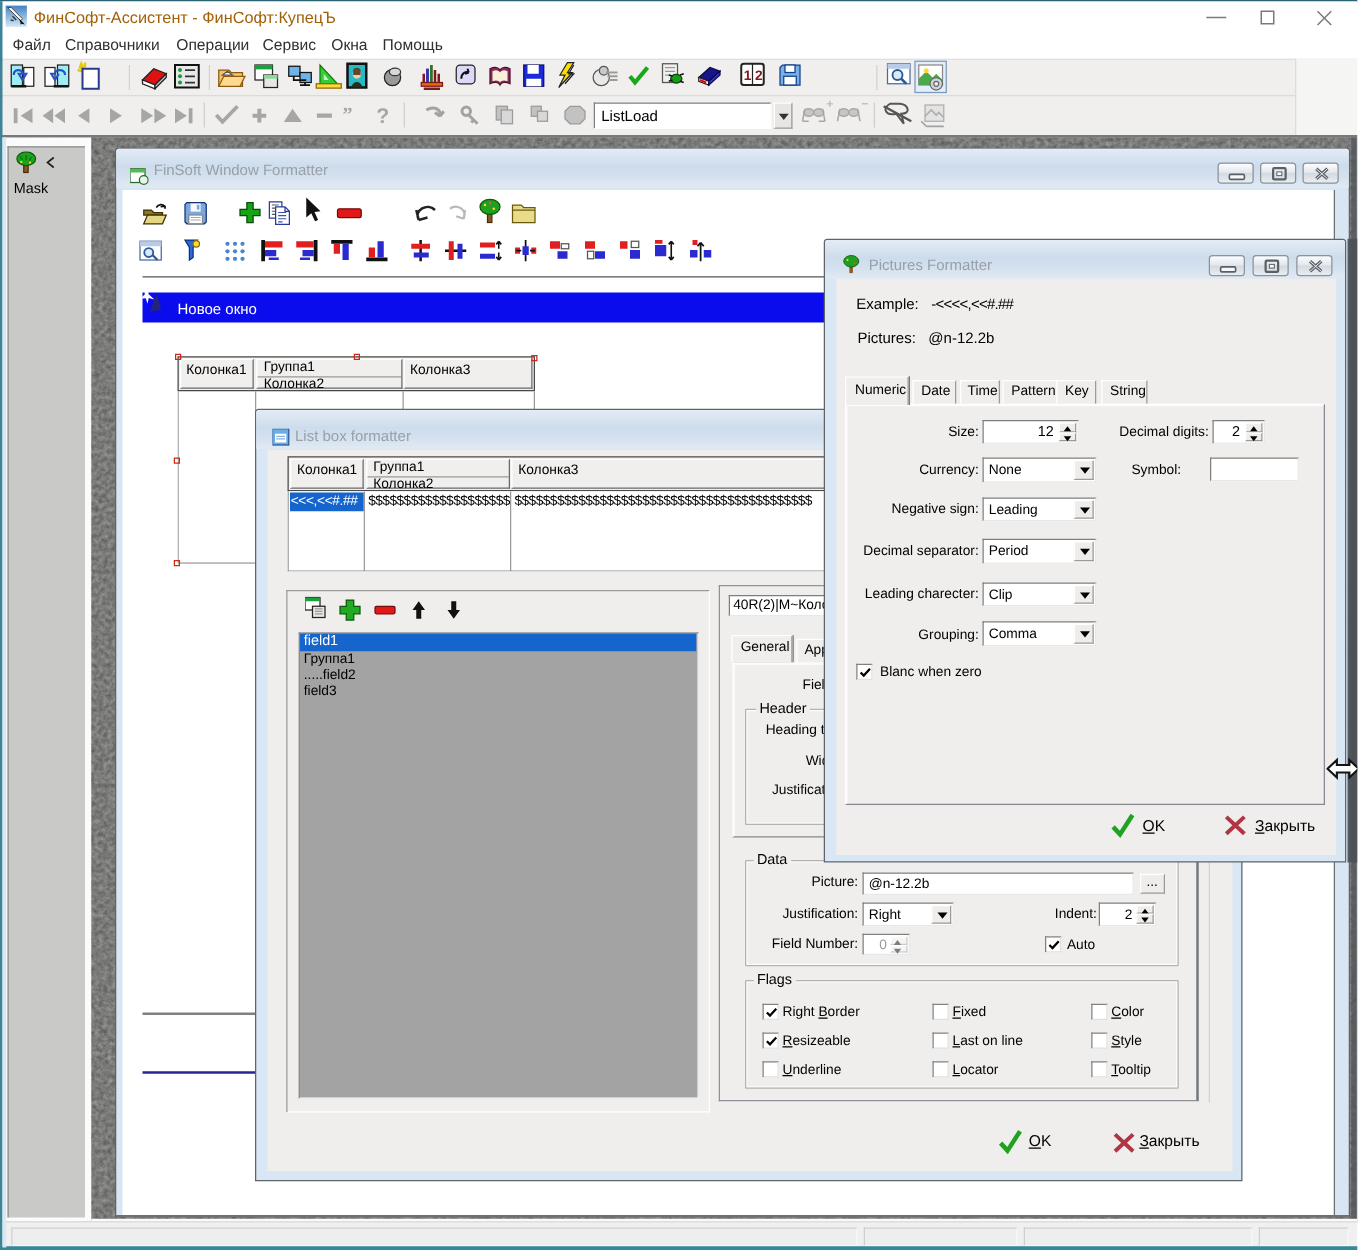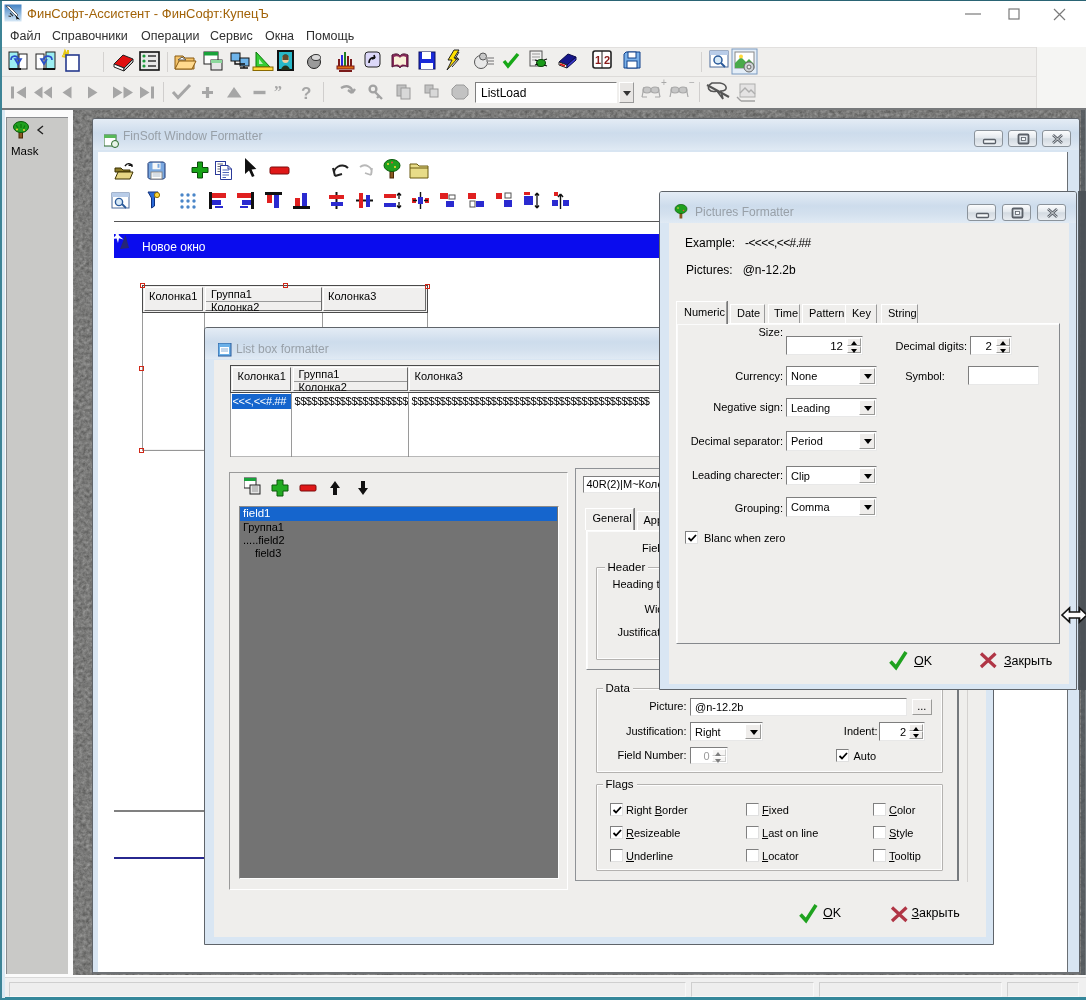--- a/index.html
+++ b/index.html
@@ -26,21 +26,21 @@
 
 .win{border:1px solid #5f646a;border-radius:3px 3px 0 0;}
 .wtitle{left:0;top:0;right:0;height:31px;border-radius:2px 2px 0 0;
  background:linear-gradient(#e4ecf5 0%,#cddcec 45%,#d3e0ee 70%,#e0eaf4 100%);}
 .wtxt{font-size:12px;color:#98a0a8;}
 .capbtn{position:absolute;width:29px;height:17px;border:1px solid #8b939b;border-radius:3px;
  background:linear-gradient(#fbfcfd,#e4e9ee 45%,#d3dae1 52%,#e9edf1);}
 .capbtn svg{position:absolute;left:0;top:0;}
 .wbody{position:absolute;background:#efeeec;}
 
-.sunk{border-top:1px solid #8a8a8a;border-left:1px solid #8a8a8a;border-bottom:1px solid #fdfdfd;border-right:1px solid #fdfdfd;background:#737373;text-decoration:underline;}
+.sunk{border-top:1px solid #8a8a8a;border-left:1px solid #8a8a8a;border-bottom:1px solid #fdfdfd;border-right:1px solid #fdfdfd;background:#a3a3a3;text-decoration:underline;}
 .gb{border:1px solid #b4b2b0;border-radius:1px;box-shadow:inset 0 0 0 1px #fdfdfd;}
 .gb .lab{position:absolute;top:-7px;background:#efeeec;padding:0 3px;font-size:11.5px;color:#000;}
 .lbl{font-size:11px;color:#000;white-space:nowrap;}
 .rlbl{font-size:11px;color:#000;white-space:nowrap;text-align:right;}
 .field{background:#fff;border-top:1.5px solid #7e7e7e;border-left:1.5px solid #7e7e7e;border-right:1px solid #e8e8e8;border-bottom:1px solid #e8e8e8;font-size:11px;color:#000;}
 .ddbtn{position:absolute;right:1px;top:1px;bottom:1px;width:16px;background:#efedeb;
  border:1px solid #9a9a98;border-top-color:#fff;border-left-color:#fff;}
 .ddbtn:after{content:"";position:absolute;left:4px;top:5px;border:4px solid transparent;border-top:5px solid #000;}
 .spin{position:absolute;right:1px;top:1px;bottom:1px;width:14px;}
 .spin .u,.spin .d{position:absolute;left:0;width:14px;height:50%;background:#efedeb;border:1px solid #9a9a98;border-top-color:#fff;border-left-color:#fff;}
@@ -607,21 +607,21 @@
         </g>
         <path d="M33 3 H39 V8 H44 V14 H39 V19 H33 V14 H28 V8 H33 Z" fill="#22aa22" stroke="#0a5a0a"></path>
         <rect x="56" y="8" width="16" height="6" rx="1.2" fill="#e01818" stroke="#7a0a0a"></rect>
         <path d="M91 4 L96 11 L93 11 L93 18 L89 18 L89 11 L86 11 Z" fill="#111"></path>
         <path d="M119 18 L124 11 L121 11 L121 4 L117 4 L117 11 L114 11 Z" fill="#111"></path>
       </svg>
       <div class="abs sunk" style="left:9.5px;top:33px;width:320px;height:373px;border-width:1.5px;border-bottom-width:1px;border-right-width:1px;">
         <div class="abs" style="left:0;top:0;width:317px;height:14px;background:#1565cd;color:#fff;font-size:11.5px;padding-left:3px;">field1</div>
         <div class="lbl" style="position:absolute;left:3px;top:14px;">Группа1</div>
         <div class="lbl" style="position:absolute;left:3px;top:27px;">.....field2</div>
-        <div class="lbl" style="position:absolute;left:3px;top:40px;margin-left:12px;">field3</div>
+        <div class="lbl" style="position:absolute;left:3px;top:40px;">field3</div>
       </div>
     </div>
 
     <div class="abs" style="left:360.5px;top:108px;width:384.5px;height:413px;border:1px solid #8f9296;border-right:2px solid #75797d;background:#efeeec;">
       <div class="abs field" style="left:7px;top:6.5px;width:370px;height:17px;padding:1.5px 0 0 3px;">40R(2)|M~Колонка2</div>
 
       <div class="abs" style="left:9px;top:39px;width:49px;height:22px;background:#efeeec;border:1px solid #9a9a9a;border-bottom:none;border-top-color:#fff;border-left-color:#fff;box-shadow:1px 0 0 #777;">
         <div class="lbl" style="position:absolute;left:7px;top:3px;">General</div>
       </div>
       <div class="abs" style="left:61px;top:42px;width:60px;height:19px;background:#efeeec;border:1px solid #9a9a9a;border-bottom:none;border-top-color:#fff;border-left-color:#fff;">
@@ -754,21 +754,21 @@
       <div class="lbl" style="position:absolute;left:6px;top:2px;">Pattern</div>
     </div>
     <div class="abs" style="left:176px;top:81px;width:32px;height:20px;background:#efeeec;border:1px solid #9a9a9a;border-bottom:none;border-top-color:#fff;border-left-color:#fff;">
       <div class="lbl" style="position:absolute;left:6px;top:2px;">Key</div>
     </div>
     <div class="abs" style="left:212px;top:81px;width:37px;height:20px;background:#efeeec;border:1px solid #9a9a9a;border-bottom:none;border-top-color:#fff;border-left-color:#fff;">
       <div class="lbl" style="position:absolute;left:6px;top:2px;">String</div>
     </div>
     <div class="abs" style="left:7px;top:100px;width:383.5px;height:321px;border:1px solid #9a9a9a;border-right:1.5px solid #85888c;border-bottom:1.5px solid #85888c;border-top-color:#fff;border-left-color:#fff;box-shadow:inset 1px 1px 0 #fbfbfb;background:#efeeec;z-index:2;"></div>
     <div style="position:absolute;z-index:4;left:0;top:0;width:100%;height:100%;pointer-events:none;">
-      <div class="rlbl" style="position:absolute;left:34px;top:103px;width:80px;text-align:right;">Size:</div>
+      <div class="rlbl" style="position:absolute;left:34px;top:117px;width:80px;text-align:right;">Size:</div>
       <div class="abs field" style="left:117px;top:113px;width:77px;height:19px;">
             <span style="position:absolute;right:19px;top:2.5px;font-size:11.5px;margin-left:48px;">12</span>
             <span class="spin">
               <span class="u"></span>
               <span class="d"></span>
             </span>
           </div>
       <div class="rlbl" style="position:absolute;left:218px;top:117px;width:80px;">Decimal digits:</div>
       <div class="abs field" style="left:301px;top:113px;width:42px;height:19px;">
             <span style="position:absolute;right:19px;top:2.5px;font-size:11.5px;">2</span>

